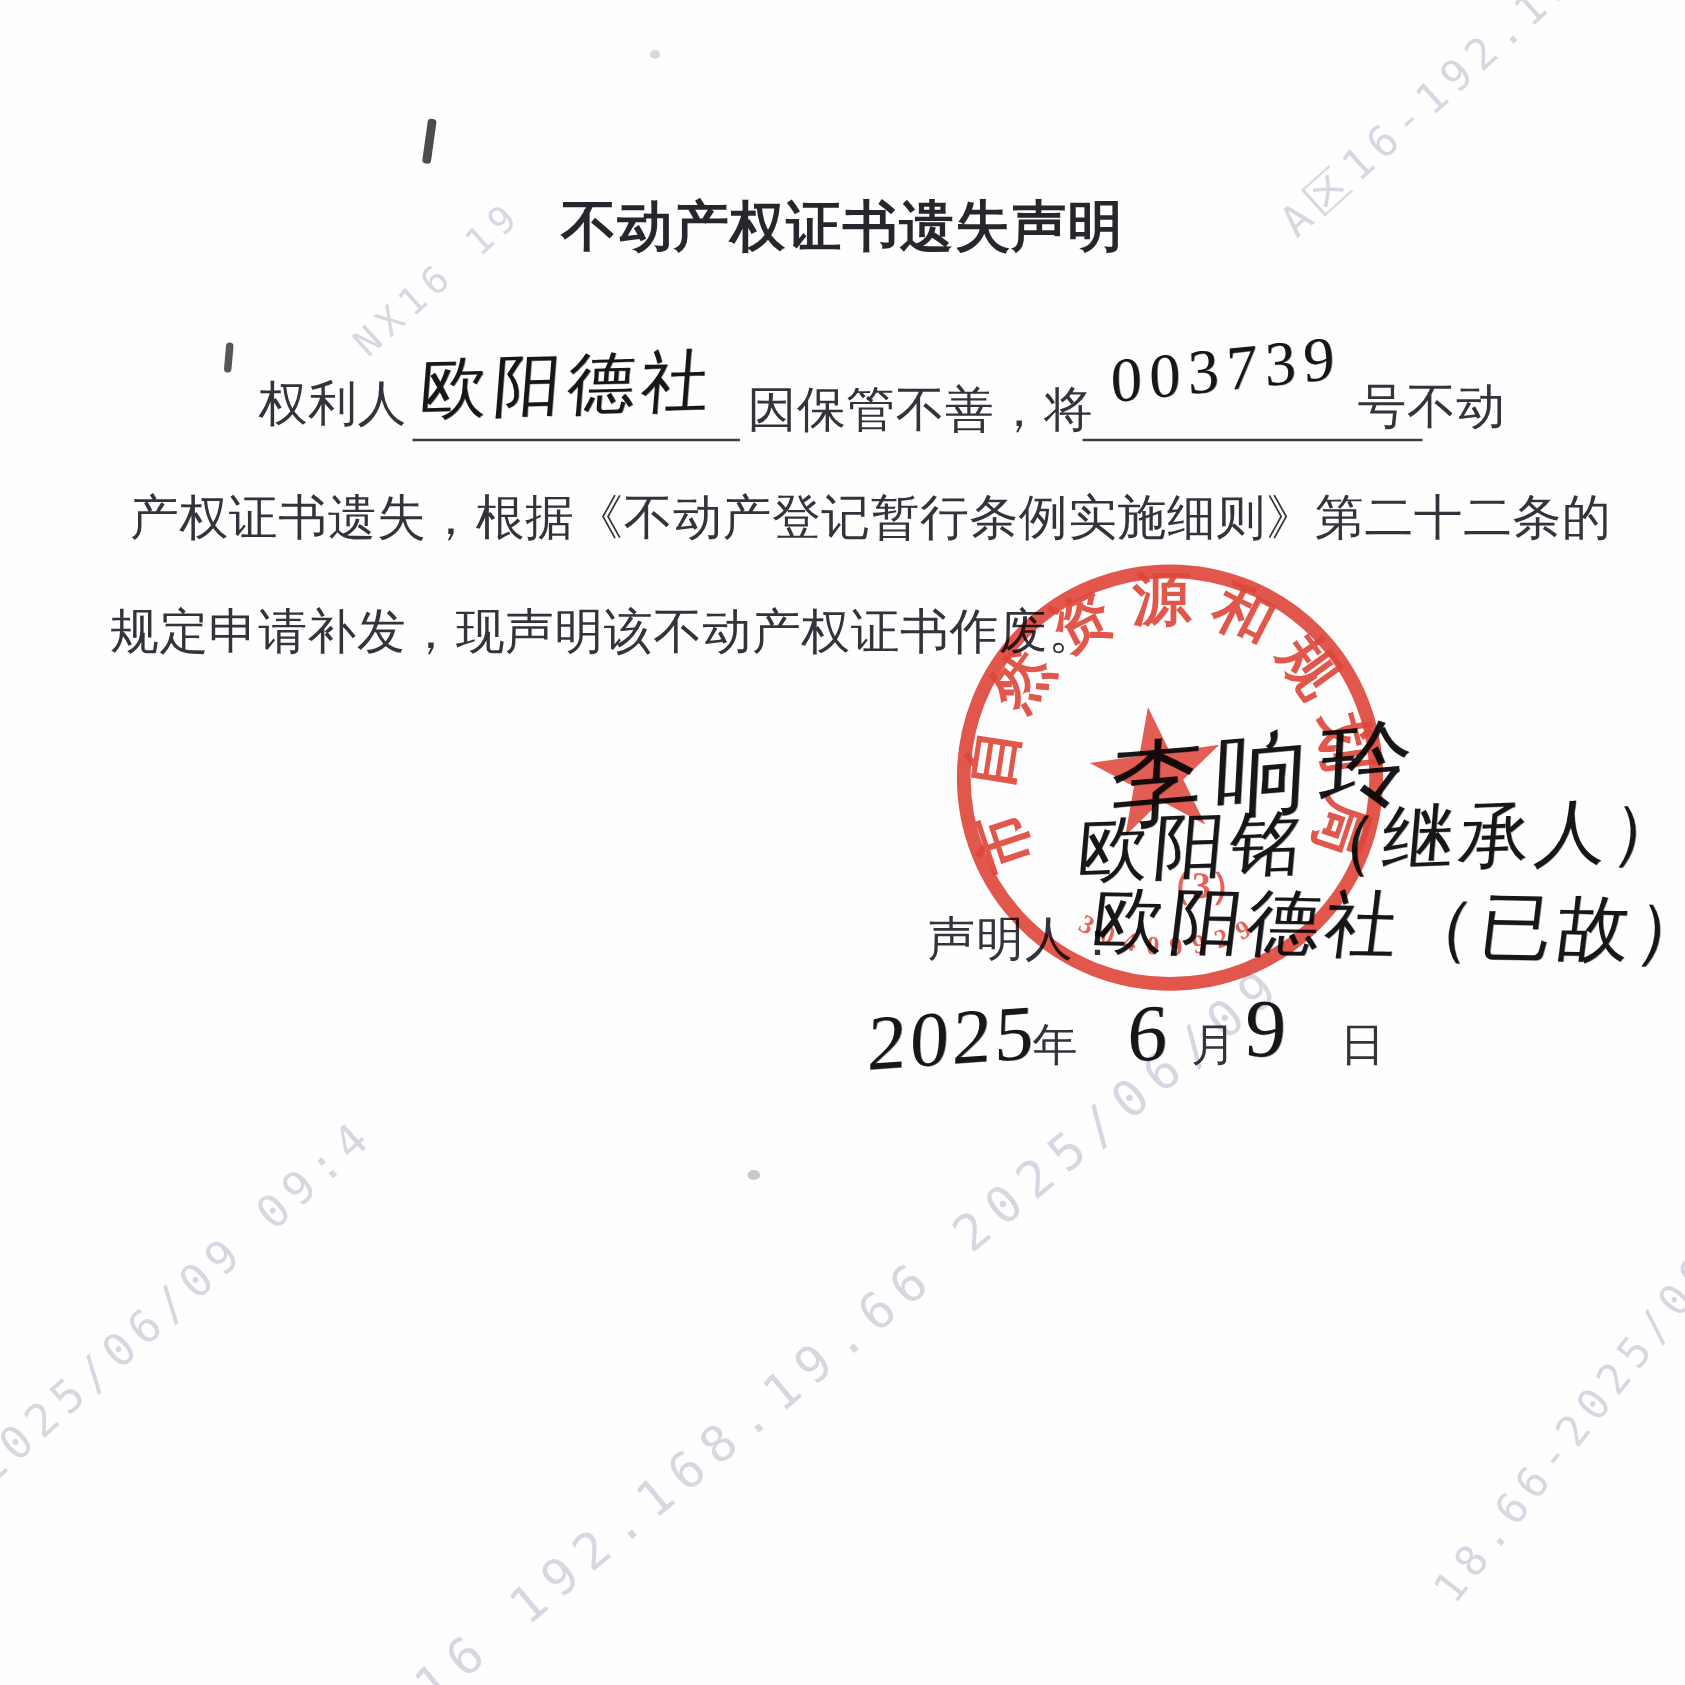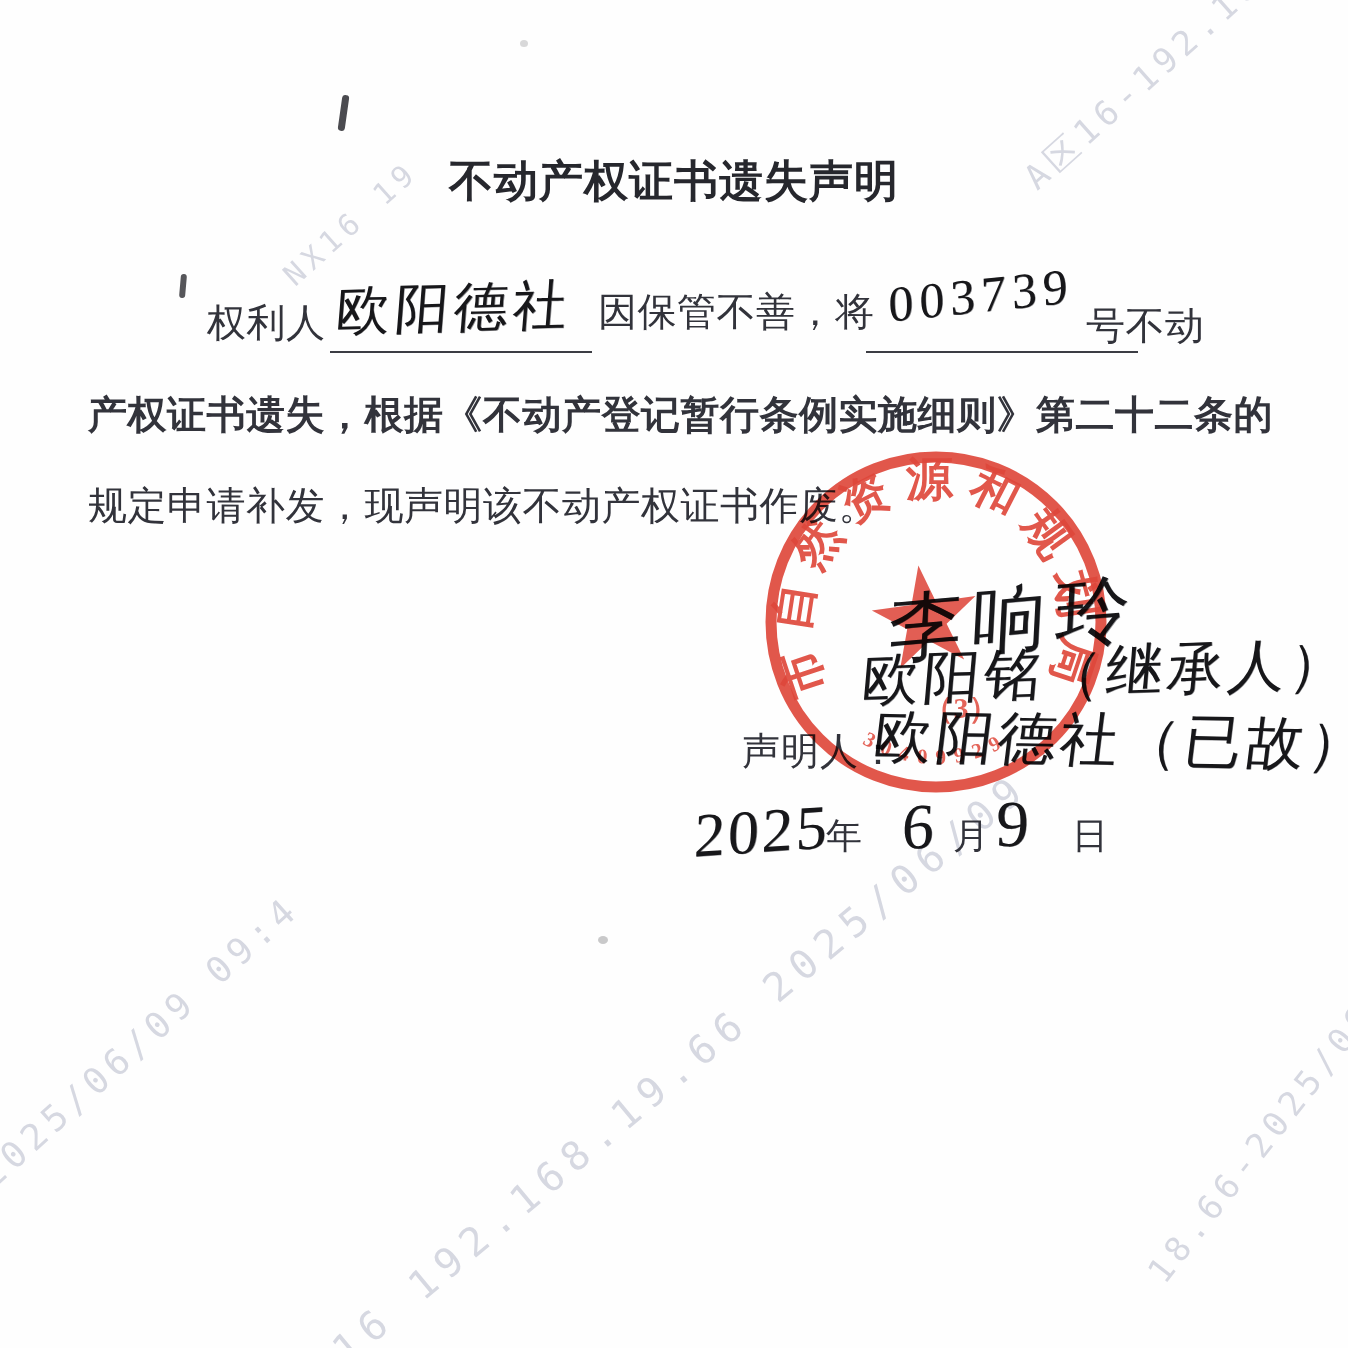--- a/index.html
+++ b/index.html
@@ -76,25 +76,25 @@
 
   <div class="abs speck speck-1"></div>
   <div class="abs speck speck-2"></div>
   <div class="abs speck speck-3"></div>
   <div class="abs speck speck-4"></div>
 
   <div class="abs title">不动产权证书遗失声明</div>
 
   <div class="abs body-text" style="top:303px;left:207px;font-family:Liberation Mono, monospace;">权利人</div>
   <div class="abs blank-line" style="top:305px;left:330px;width:262px;"></div>
-  <div class="abs body-text" style="top:289px;left:598px;">因保管不善，将</div>
+  <div class="abs body-text" style="top:306px;left:598px;">因保管不善，将</div>
   <div class="abs blank-line" style="top:305px;left:866px;width:272px;"></div>
   <div class="abs body-text" style="top:303px;left:1086px;">号不动</div>
 
-  <div class="abs body-text" style="top:392px;left:88px;font-weight:bold;">产权证书遗失，根据《不动产登记暂行条例实施细则》第二十二条的</div>
+  <div class="abs body-text" style="top:392px;left:104px;">产权证书遗失，根据《不动产登记暂行条例实施细则》第二十二条的</div>
   <div class="abs body-text" style="top:483px;left:88px;">规定申请补发，现声明该不动产权证书作废。</div>
 
   <div class="abs hw hw-name">欧阳德社</div>
   <div class="abs hw hw-number">003739</div>
 
   <svg class="abs seal" viewBox="0 0 360 360">
     <defs>
       <path id="arcTop" d="M 77.3 254.7 A 127 127 0 1 1 282.7 254.7" fill="none"></path>
       <path id="arcBottom" d="M 71.2 271.3 A 142 142 0 0 0 288.8 271.3" fill="none"></path>
     </defs>

